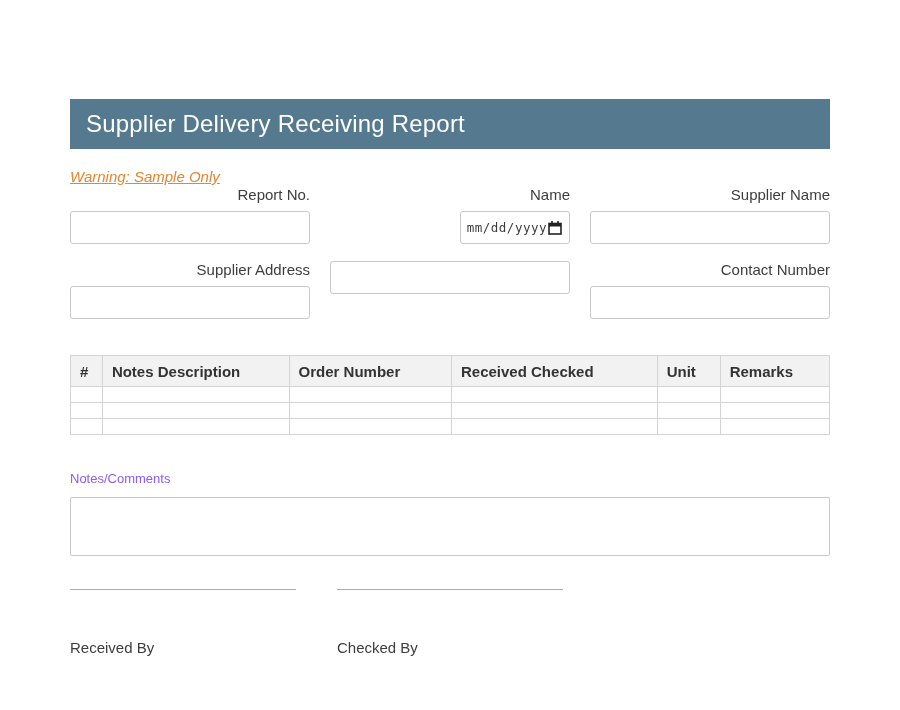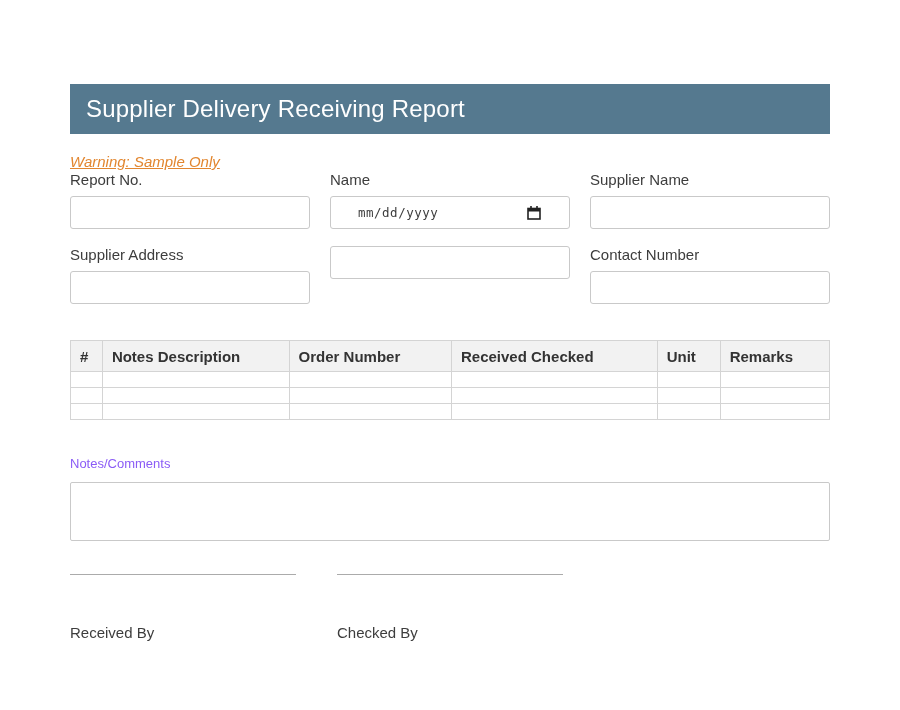--- a/index.html
+++ b/index.html
@@ -3,21 +3,21 @@
 <meta charset="utf-8">
 <style>
   * { box-sizing: border-box; margin: 0; padding: 0; }
   html, body {
     width: 900px; height: 710px;
     background: #ffffff;
     font-family: "Liberation Sans", sans-serif;
     color: #3d3d3d;
     overflow: hidden;
   }
-  .page { padding: 84px 70px 0 70px; width: 900px; }
+  .page { padding: 84px 70px 0 70px; width: 900px; margin-top: 15px; }
 
   
   .header-bar {
     height: 50px;
     background: #55798f;
     display: flex;
     align-items: center;
     padding-left: 16px;
     margin-bottom: 19px;
   }
@@ -38,21 +38,21 @@
   }
 
   
   .form-grid {
     display: grid;
     grid-template-columns: repeat(3, 1fr);
     column-gap: 20px;
     row-gap: 17px;
     margin-top: 0;
   }
-  .field-group { display: flex; flex-direction: column; }
+  .field-group { display: flex; flex-direction: column; align-items: flex-end; }
   .field-label {
     font-size: 15px;
     color: #3d3d3d;
     line-height: 18px;
     margin-bottom: 7px;
   }
   .text-input {
     height: 33px;
     border: 1px solid #c9c9c9;
     border-radius: 3px;
@@ -65,21 +65,21 @@
     outline: none;
   }
   .date-input {
     height: 33px;
     border: 1px solid #c9c9c9;
     border-radius: 3px;
     background: #ffffff;
     display: flex;
     align-items: center;
     justify-content: space-between;
-    padding: 0 27px;
+    padding: 0 6px;
     cursor: default;
   }
   .date-placeholder {
     font-family: "DejaVu Sans Mono", monospace;
     font-size: 12.5px;
     color: #3c3c3c;
     letter-spacing: 0.5px;
   }
   .calendar-icon { width: 16px; height: 16px; display: block; }
 

